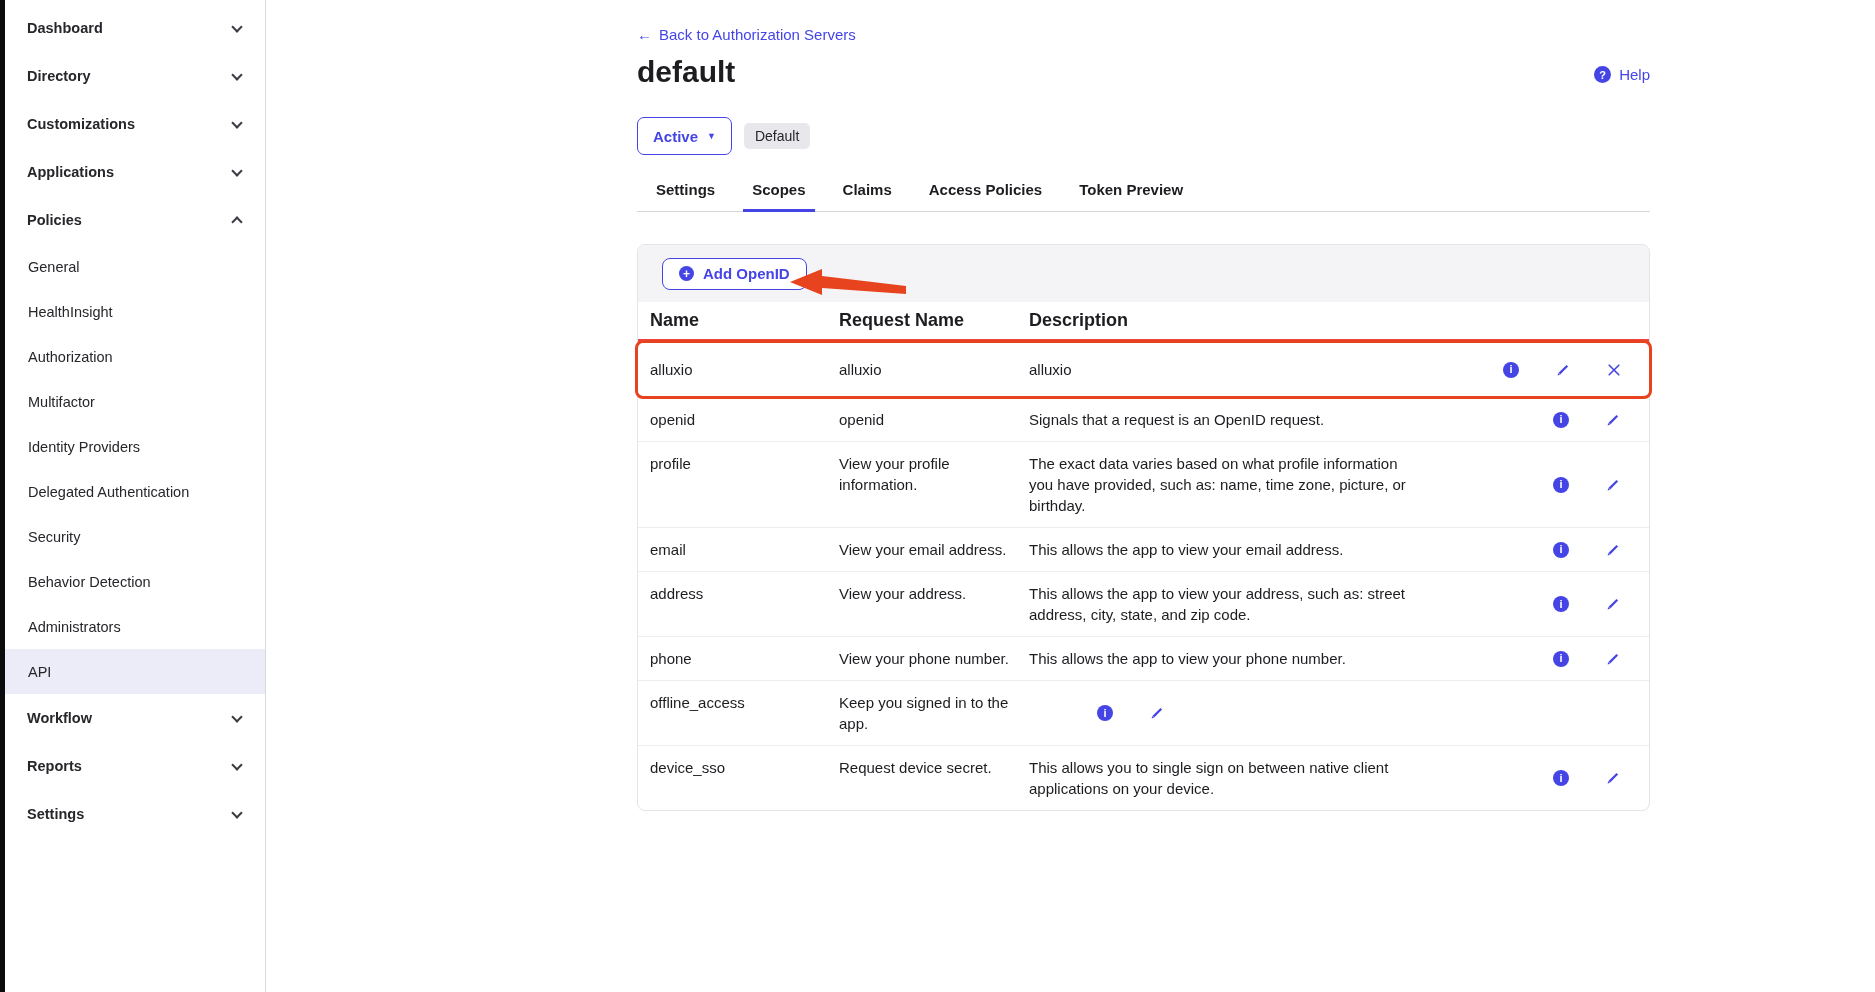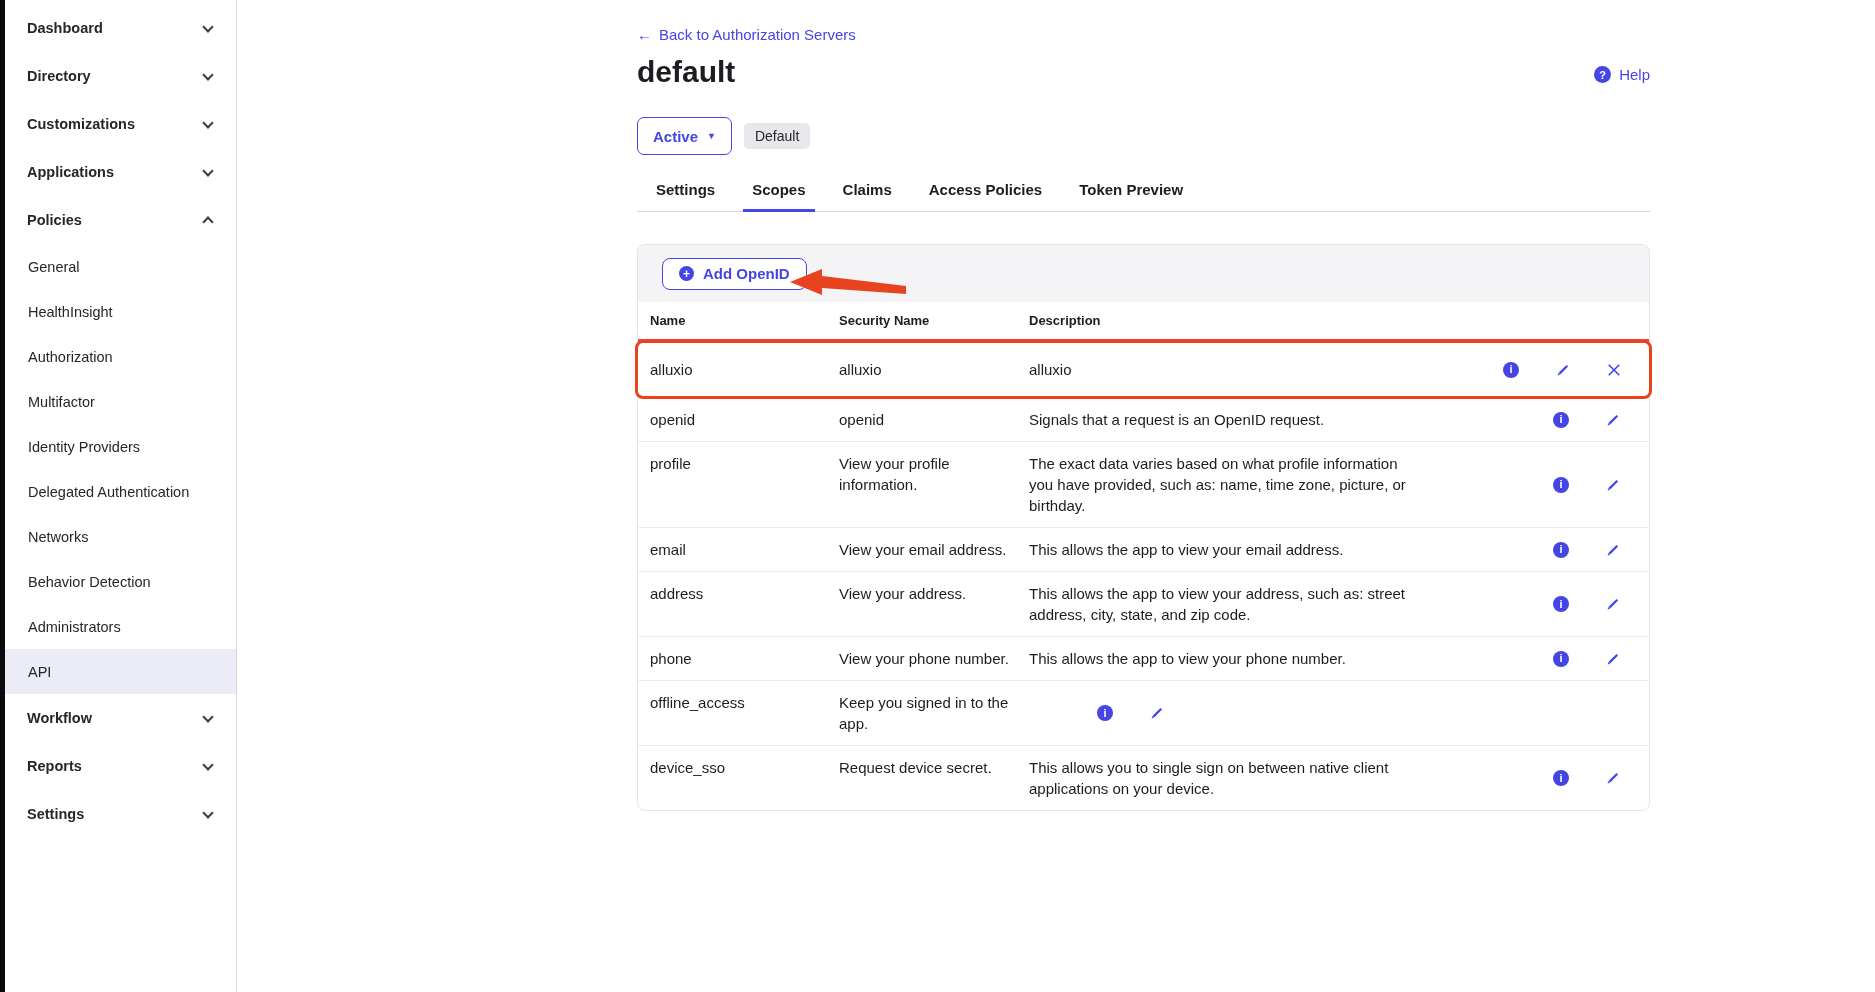--- a/index.html
+++ b/index.html
@@ -6,21 +6,21 @@
   html,body { margin:0; padding:0; }
   body {
     width:1875px; height:992px; overflow:hidden;
     background:#ffffff; color:#1d1d21;
     font-family:"Liberation Sans","DejaVu Sans",sans-serif;
     font-size:15px;
   }
   
   .edge-strip { position:fixed; left:0; top:0; width:5px; height:992px; background:#0b0b0e; }
   .sidebar {
-    position:fixed; left:5px; top:0; width:232px; height:992px;
+    position:fixed; left:5px; top:0; width:261px; height:992px;
     background:#fff; border-right:1px solid #d8d8de; padding-top:4px;
   }
   .side-top {
     height:48px; display:flex; align-items:center; justify-content:space-between;
     padding:0 24px 0 22px; font-weight:700; font-size:14.5px; cursor:pointer; color:#26262b;
   }
   .side-sub {
     height:45px; display:flex; align-items:center;
     padding-left:23px; font-size:14.5px; cursor:pointer; color:#26262b;
   }
@@ -71,21 +71,21 @@
   .add-scope {
     display:inline-flex; align-items:center; gap:9px; height:32px; padding:0 16px;
     background:#fff; border:1px solid #4545e6; border-radius:8px;
     color:#4545e6; font-weight:700; font-size:15px; cursor:pointer; font-family:inherit;
   }
   .plus-icon {
     width:15px; height:15px; border-radius:50%; background:#4545e6; color:#fff;
     font-size:12px; font-weight:700; display:flex; align-items:center; justify-content:center; flex:none;
   }
   .annot-arrow { position:absolute; left:150px; top:22px; }
-  .thead { display:flex; align-items:center; height:37px; font-weight:700; font-size:13px; }
+  .thead { display:flex; align-items:center; height:37px; font-weight:700; font-size:18px; }
   .cell { padding-left:12px; }
   .c-name { width:189px; flex:none; }
   .c-display { width:190px; flex:none; }
   .c-desc { flex:1; }
   .c-desc .wrap, .c-display .wrap { max-width:390px; }
   .c-display .wrap { max-width:176px; }
   .c-actions { width:176px; flex:none; display:flex; justify-content:flex-end; align-items:center; gap:36px; padding-right:28px; }
   .trow { display:flex; padding:11px 0; font-size:15px; line-height:21px; border-top:1px solid #ececf1; align-items:flex-start; }
   .trow:first-child { border-top:3px solid #ef4444; }
   .trow.hl { position:relative; padding:17px 0; }
@@ -126,21 +126,21 @@
     <div class="side-top">
       <span>Policies</span>
       <span class="chev up"></span>
     </div>
     <div class="side-sub">General</div>
     <div class="side-sub">HealthInsight</div>
     <div class="side-sub">Authorization</div>
     <div class="side-sub">Multifactor</div>
     <div class="side-sub">Identity Providers</div>
     <div class="side-sub">Delegated Authentication</div>
-    <div class="side-sub">Networks</div>
+    <div class="side-sub">Security</div>
     <div class="side-sub">Behavior Detection</div>
     <div class="side-sub">Administrators</div>
     <div class="side-sub active">API</div>
     <div class="side-top">
       <span>Workflow</span>
       <span class="chev "></span>
     </div>
     <div class="side-top">
       <span>Reports</span>
       <span class="chev "></span>
@@ -188,21 +188,21 @@
         <button class="add-scope">
           <span class="plus-icon">+</span>
           <span>Add OpenID</span>
         </button>
         <svg class="annot-arrow" width="120" height="32" viewBox="0 0 120 32">
           <polygon points="2,15 34,2 34,9 118,19 118,27 34,21 34,28" fill="#e8431f"></polygon>
         </svg>
       </div>
       <div class="thead">
           <div class="cell c-name">Name</div>
-          <div class="cell c-display">Security Name</div>
+          <div class="cell c-display">Request Name</div>
           <div class="cell c-desc">Description</div>
         </div>
       <div class="tbody">
           <div class="trow hl">
             <div class="cell c-name">alluxio</div>
             <div class="cell c-display">
               <div class="wrap">alluxio</div>
             </div>
             <div class="cell c-desc">
               <div class="wrap">alluxio</div>

